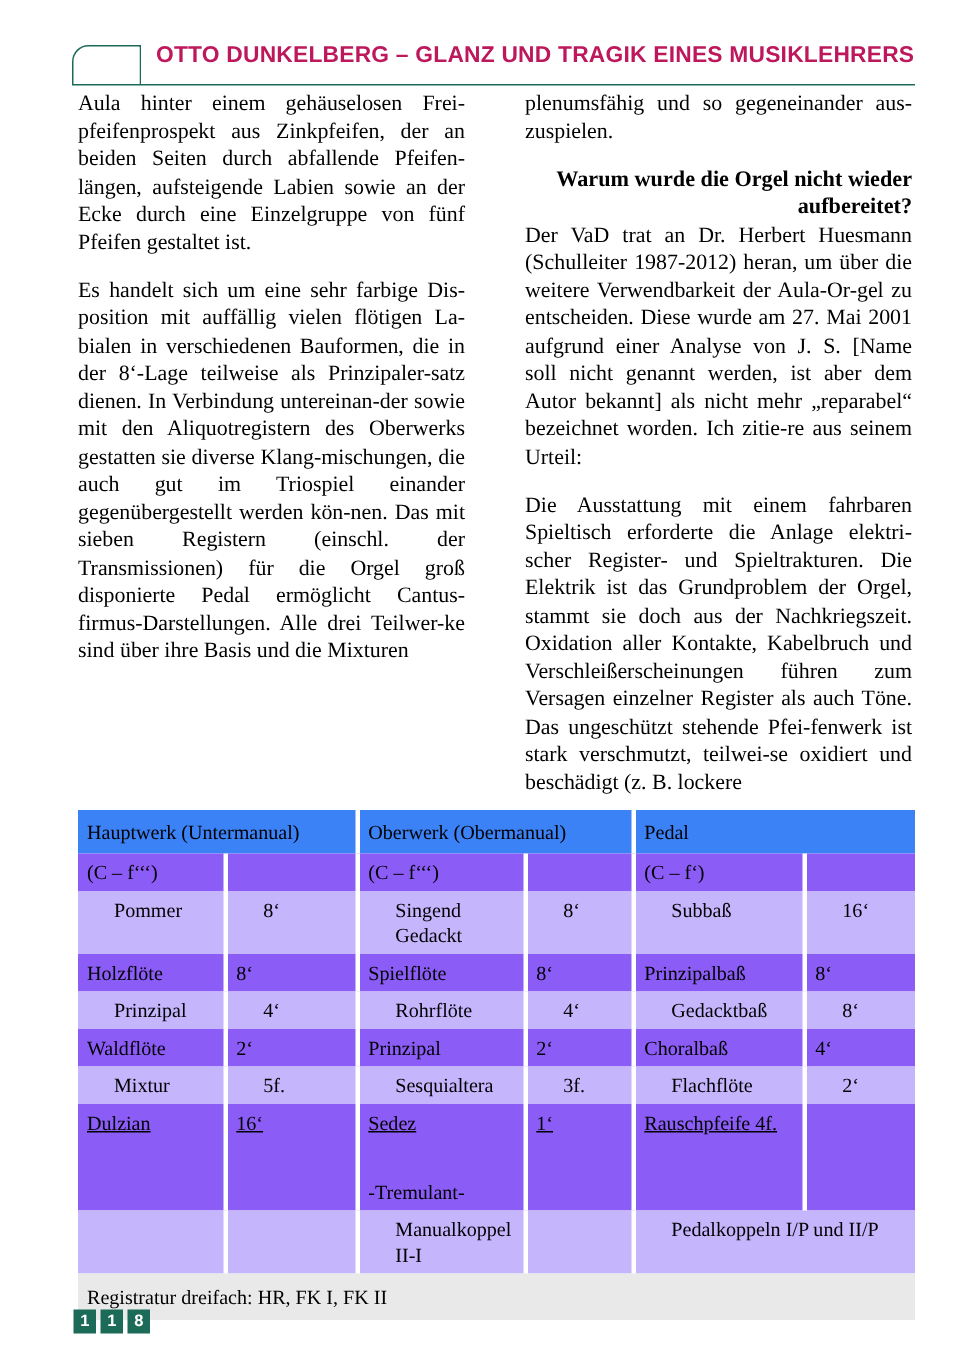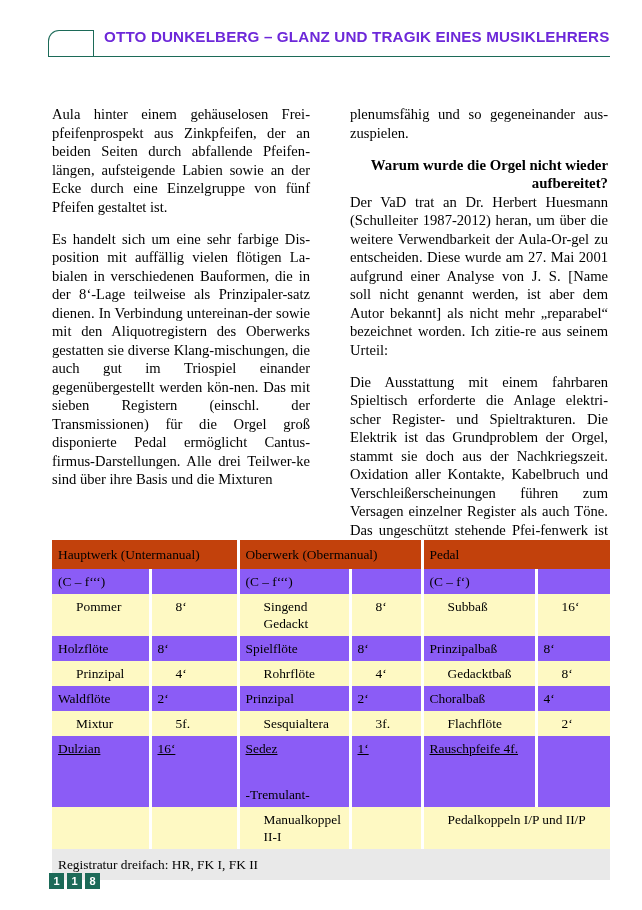--- a/index.html
+++ b/index.html
@@ -36,40 +36,39 @@
     box-sizing: border-box;
   }
   .header-title {
     position: absolute;
     left: 56px;
     top: 0px;
     font-family: "Liberation Sans", "DejaVu Sans", sans-serif;
     font-weight: bold;
     font-size: 15.2px;
     letter-spacing: 0.15px;
-    color: #6d28d9;
+    color: #be185d;
     white-space: nowrap;
   }
   .header-rule {
     position: absolute;
     left: 0;
     top: 27.5px;
     width: 562px;
     height: 1.6px;
     background: #1c6a58;
   }
 
   
   .columns {
     position: absolute;
     left: 52px;
     top: 60px;
     width: 556px;
     height: 475px;
-    margin-top: 45px;
   }
   .col {
     position: absolute;
     top: 0;
     width: 258px;
   }
   .col-left  { left: 0px; }
   .col-right { left: 298px; }
 
   .col p {
@@ -106,27 +105,27 @@
     box-sizing: border-box;
   }
   
   .disposition-table col.c-name  { width: 98px; }
   .disposition-table col.c-pitch { width: 88px; }
   .disposition-table col.c-name2 { width: 112px; }
   .disposition-table col.c-pitch2{ width: 72px; }
   .disposition-table col.c-name3 { width: 114px; }
   .disposition-table col.c-pitch3{ width: 74px; }
 
-  tr.shade-dark  td { background: #fef9c3; padding-left: 24px; }
+  tr.shade-dark  td { background: #c4b5fd; padding-left: 24px; }
   tr.shade-light td { background: #8b5cf6; }
 
   td.cell-sep { border-right: 3px solid #ffffff; }
 
   tr.row-header td {
-    background: #c2410c;
+    background: #3b82f6;
     padding-top: 6px;
     padding-bottom: 6px;
   }
   tr.row-footer td {
     background: #e9e9e9;
     padding-top: 7px;
     padding-bottom: 7px;
   }
   td.tall { height: 46px; text-decoration: underline; }
 

